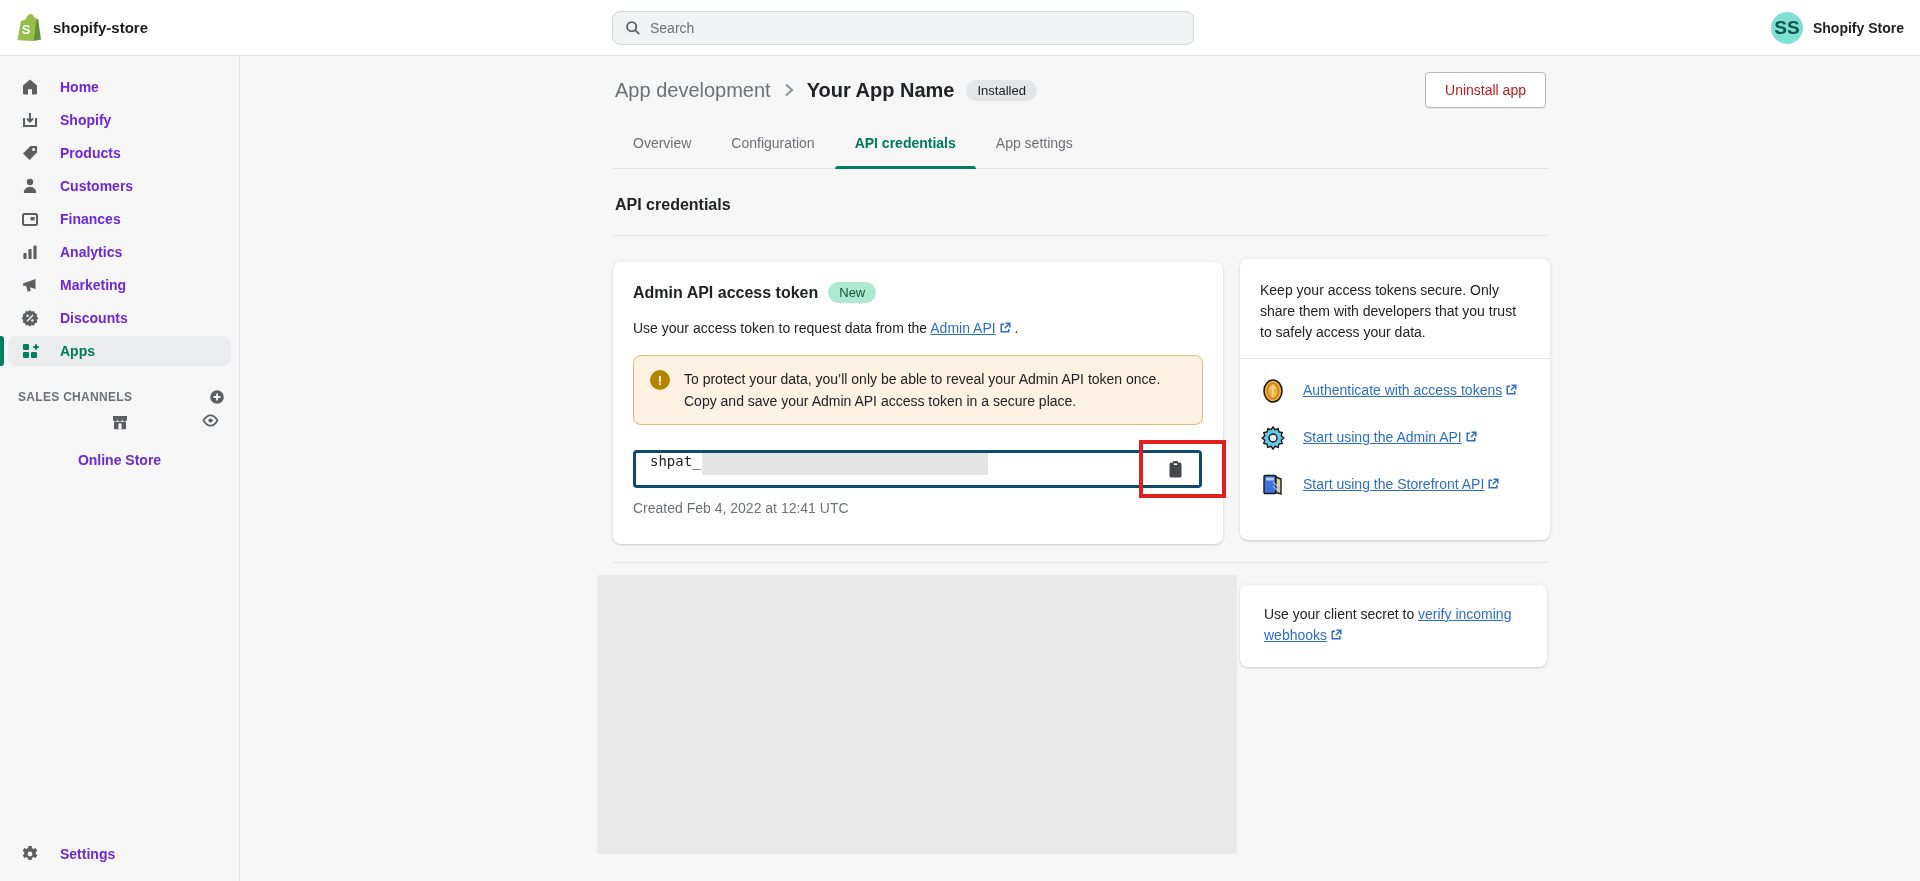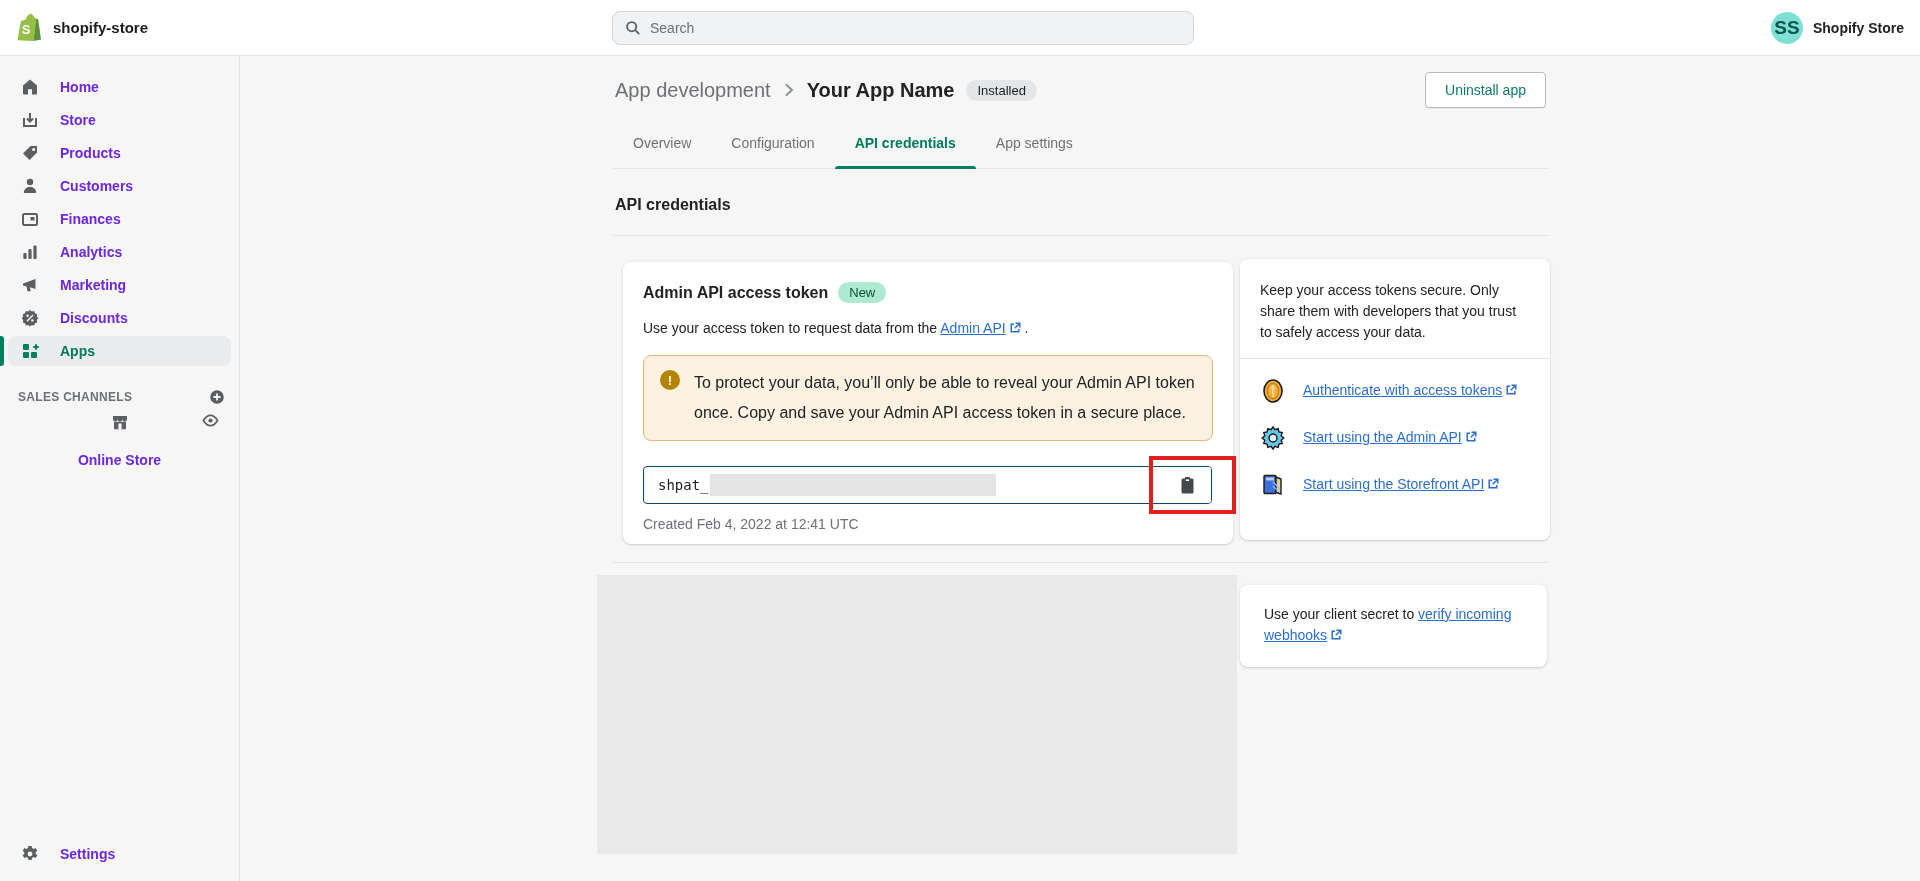--- a/index.html
+++ b/index.html
@@ -70,21 +70,21 @@
   .page-header { position:absolute; left:375px; top:16px; height:36px; display:flex; align-items:center; gap:12px; }
   .crumb { font-size:20px; color:#6d7175; cursor:pointer; }
   .page-title { font-size:20px; font-weight:700; color:#202223; }
   .badge-gray {
     background:#e4e5e7; color:#202223; font-size:13px;
     padding:3px 11px; border-radius:11px; white-space:nowrap;
   }
   .uninstall-btn {
     position:absolute; left:1185px; top:16px; width:121px; height:36px;
     background:#ffffff; border:1px solid #b5b9bd; border-radius:4px;
-    font-family:"Liberation Sans", sans-serif; font-size:14px; color:#0f766e;
+    font-family:"Liberation Sans", sans-serif; font-size:14px; color:#b91c1c;
     box-shadow:0 1px 0 rgba(0,0,0,.05); cursor:pointer;
   }
 
   .tabs {
     position:absolute; left:373px; top:61px; width:935px; height:52px;
     display:flex; align-items:stretch; border-bottom:1px solid #e1e3e5;
   }
   .tab {
     padding:0 20px; display:flex; align-items:center; font-size:14px;
     color:#6d7175; cursor:pointer; position:relative;
@@ -97,46 +97,46 @@
 
   .section-title { position:absolute; left:375px; top:140px; font-size:16px; font-weight:700; }
   .divider-1 { position:absolute; left:373px; top:179px; width:935px; height:1px; background:#e1e3e5; }
   .divider-2 { position:absolute; left:373px; top:506px; width:935px; height:1px; background:#e1e3e5; }
   .gray-block { position:absolute; left:357px; top:519px; width:640px; height:279px; background:#e9e9ea; }
 
   .card {
     position:absolute; background:#ffffff; border-radius:8px;
     box-shadow:0 0 5px rgba(23,24,24,.05), 0 1px 2px rgba(0,0,0,.15);
   }
-  .token-card { left:383px; top:206px; width:610px; height:282px; padding:20px; }
+  .token-card { left:373px; top:206px; width:610px; height:282px; padding:20px; }
   .tc-title-row { display:flex; align-items:center; gap:10px; }
   .tc-title { font-size:16px; font-weight:700; }
   .badge-new {
     background:#aee9d1; color:#0d5239; font-size:13px;
     padding:3px 11px; border-radius:11px;
   }
   .tc-desc { margin-top:15px; font-size:14px; line-height:20px; }
   a.blue-link { color:#2c6ecb; text-decoration:underline; cursor:pointer; }
   .ext-ico { display:inline-block; vertical-align:-1px; margin-left:3px; }
 
   .warning-box {
     margin-top:17px; background:#fdf2e2; border:1px solid #e1b878; border-radius:8px;
     padding:12px 16px; display:flex; gap:14px; align-items:flex-start;
   }
   .warn-ico {
     width:20px; height:20px; border-radius:50%; background:#b28400; flex:0 0 20px;
     color:#ffffff; font-size:13px; font-weight:700; display:flex;
     align-items:center; justify-content:center; margin-top:2px;
   }
-  .warn-text { font-size:16px; line-height:30px; }
+  .warn-text { font-size:14px; line-height:22px; }
 
   .token-row { margin-top:25px; position:relative; width:569px; }
   .token-field {
-    width:569px; height:38px; background:#ffffff; border:1px solid #0c4a6e;
-    border-radius:4px; display:flex; align-items:center; overflow:hidden;
+    width:569px; height:38px; background:#ffffff; border:3px solid #0c4a6e;
+    border-radius:4px; display:flex; overflow:hidden;
   }
   .token-prefix {
     font-family:"DejaVu Sans Mono", monospace; font-size:14px; color:#202223;
     padding-left:14px;
   }
   .token-redaction { width:286px; height:22px; background:#e4e4e4; margin-left:1px; }
   .copy-btn {
     margin-left:auto; width:48px; height:100%; background:#ffffff; border:none;
     display:flex; align-items:center; justify-content:center; cursor:pointer;
   }
@@ -201,21 +201,21 @@
       <span class="nl">Home</span>
     </div>
     <div class="nav-item">
       <span class="ni">
         <svg viewBox="0 0 20 20" width="20" height="20" fill="none" stroke="#5c5f62" stroke-width="2">
             <path d="M4 8 v8 h12 V8"></path>
             <path d="M10 3 v8"></path>
             <path d="M7 8.5 L10 11.5 L13 8.5" fill="none"></path>
           </svg>
       </span>
-      <span class="nl">Store</span>
+      <span class="nl">Shopify</span>
     </div>
     <div class="nav-item">
       <span class="ni">
         <svg viewBox="0 0 20 20" width="20" height="20">
             <path d="M3 10.5 L10.5 3 H17 V9.5 L9.5 17 Z" fill="#5c5f62"></path>
             <circle cx="13.6" cy="6.4" r="1.5" fill="#f6f6f7"></circle>
           </svg>
       </span>
       <span class="nl">Products</span>
     </div>

